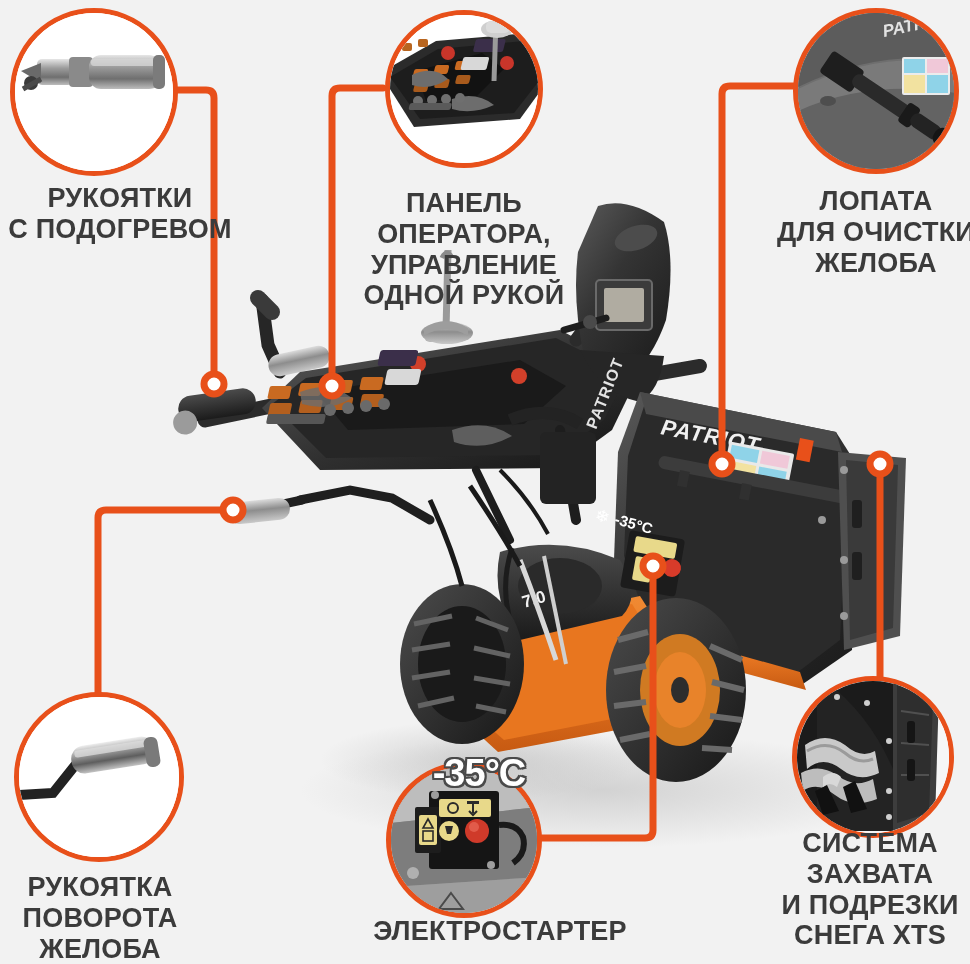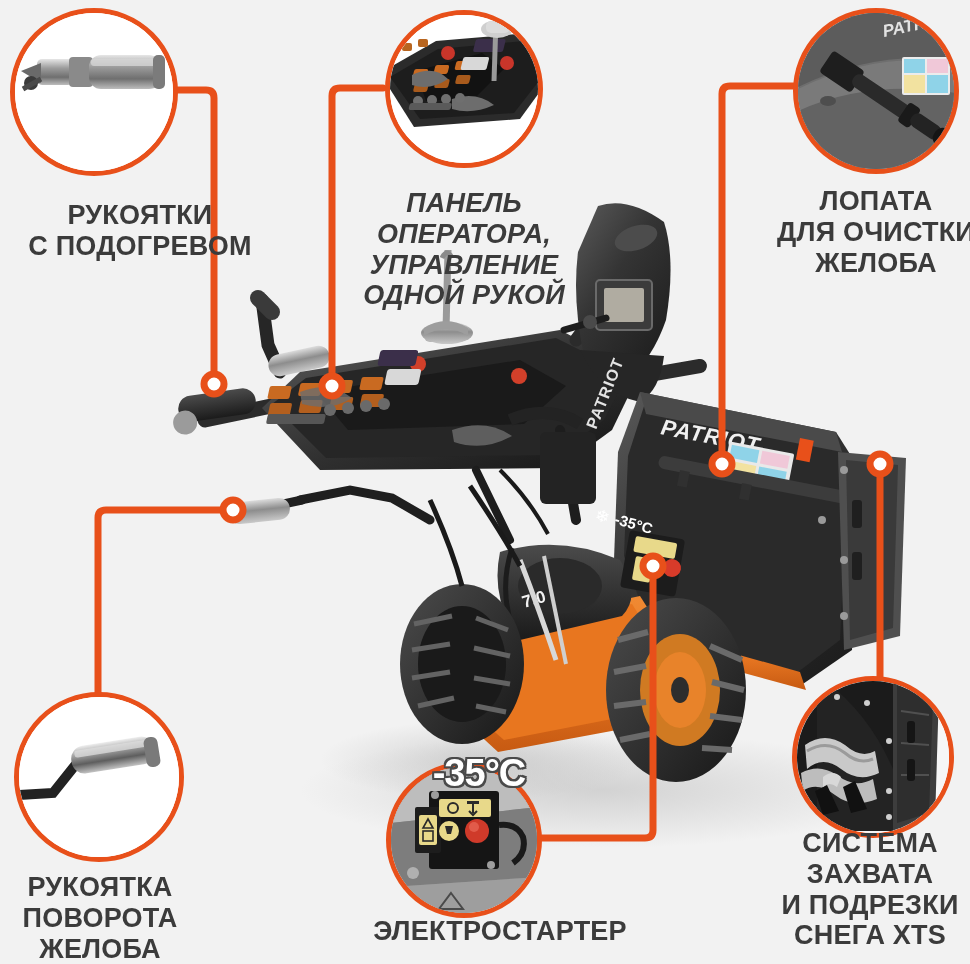--- a/index.html
+++ b/index.html
@@ -314,21 +314,21 @@
         <rect x="22" y="46" width="36" height="26" rx="5" fill="url(#grip1)"></rect>
         <rect x="54" y="44" width="24" height="30" rx="4" fill="#8a8a8a"></rect>
         <rect x="74" y="42" width="72" height="34" rx="12" fill="url(#grip1)"></rect>
         <rect x="76" y="46" width="68" height="7" rx="3" fill="#d4d4d4" opacity="0.8"></rect>
         <rect x="138" y="42" width="12" height="34" rx="5" fill="#7b7b7b"></rect>
         <path d="M6,58 L26,50 L26,70 Z" fill="#6a6a6a"></path>
         <circle cx="16" cy="70" r="7" fill="#3b3b3b"></circle>
         <path d="M8,76 L26,66" stroke="#4a4a4a" stroke-width="5"></path>
       </svg>
     </div>
-    <div class="caption" style="left:0px; top:200px; width:240px;padding-left:20px;">РУКОЯТКИ
+    <div class="caption" style="left:0px; top:183px; width:240px;">РУКОЯТКИ
 С ПОДОГРЕВОМ</div>
   </div>
 
   <div class="callout">
     <div class="bubble" style="left:385px; top:10px; width:158px; height:158px;">
       <svg viewBox="0 0 150 150" width="150" height="150" xmlns="http://www.w3.org/2000/svg">
         <rect width="150" height="150" fill="#ffffff"></rect>
         <path d="M-10,58 L46,26 L140,18 L162,60 L130,104 L24,112 Z" fill="#2b2b2b"></path>
         <path d="M0,62 L48,34 L134,26 L152,62 L124,98 L30,104 Z" fill="#1d1d1d"></path>
         <path d="M26,56 L92,38 L114,54 L86,82 L36,86 Z" fill="#121212"></path>
@@ -355,21 +355,21 @@
         <rect x="42" y="88" width="42" height="7" rx="2" fill="#5a5a5a" transform="skewX(-14)"></rect>
         <path d="M106,6 L104,66" stroke="#9a9a9a" stroke-width="5"></path>
         <ellipse cx="107" cy="14" rx="16" ry="9" fill="#cfcfcf"></ellipse>
         <rect x="96" y="6" width="24" height="12" rx="5" fill="#dcdcdc"></rect>
         <g fill="#b8651f">
           <rect x="12" y="28" width="10" height="8" rx="2"></rect>
           <rect x="28" y="24" width="10" height="8" rx="2"></rect>
         </g>
       </svg>
     </div>
-    <div class="caption" style="left:348px; top:188px; width:232px;font-style:italic;">ПАНЕЛЬ
+    <div class="caption" style="left:348px; top:188px; width:232px;">ПАНЕЛЬ
 ОПЕРАТОРА,
 УПРАВЛЕНИЕ
 ОДНОЙ РУКОЙ</div>
   </div>
 
   <div class="callout">
     <div class="bubble" style="left:793px; top:8px; width:166px; height:166px;">
       <svg viewBox="0 0 158 158" width="158" height="158" xmlns="http://www.w3.org/2000/svg">
         <rect width="158" height="158" fill="#6e6e6e"></rect>
         <path d="M0,0 L158,0 L158,48 Q80,36 0,74 Z" fill="#5c5c5c"></path>

